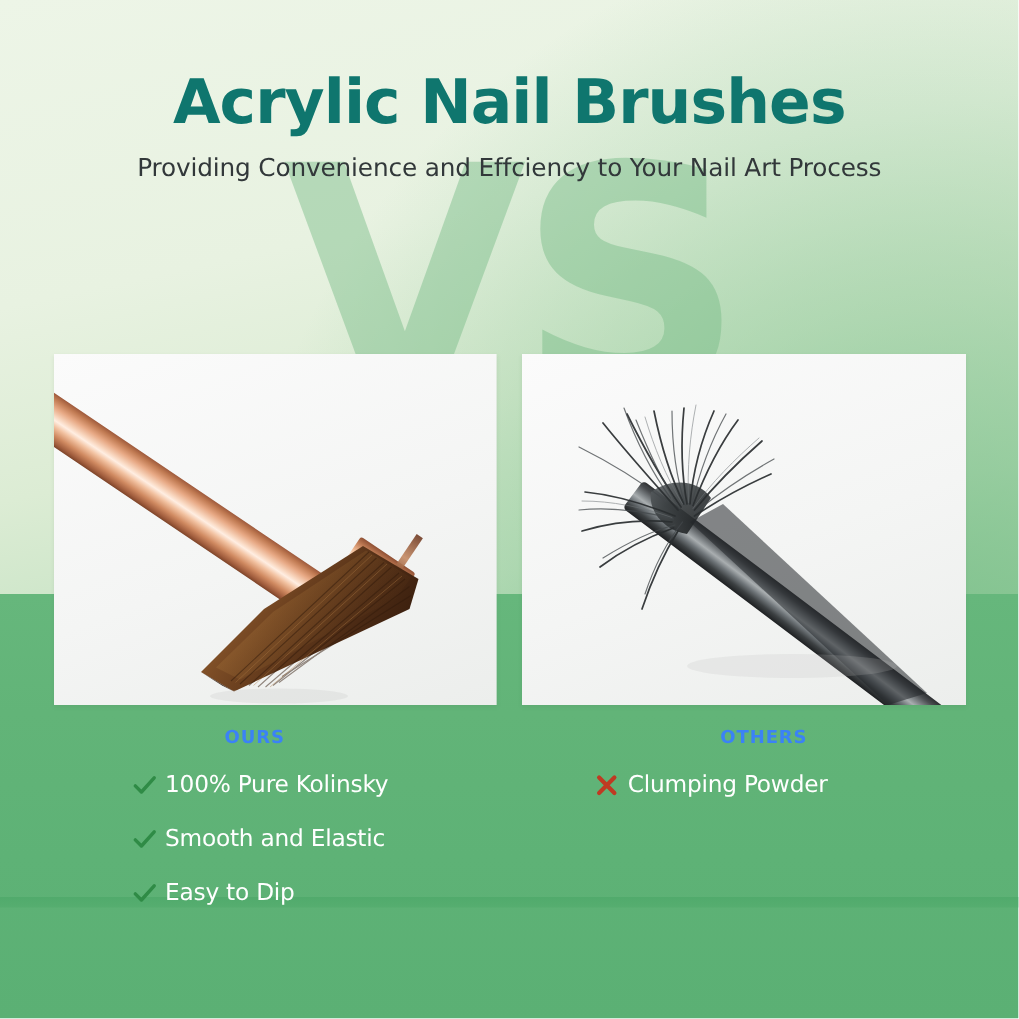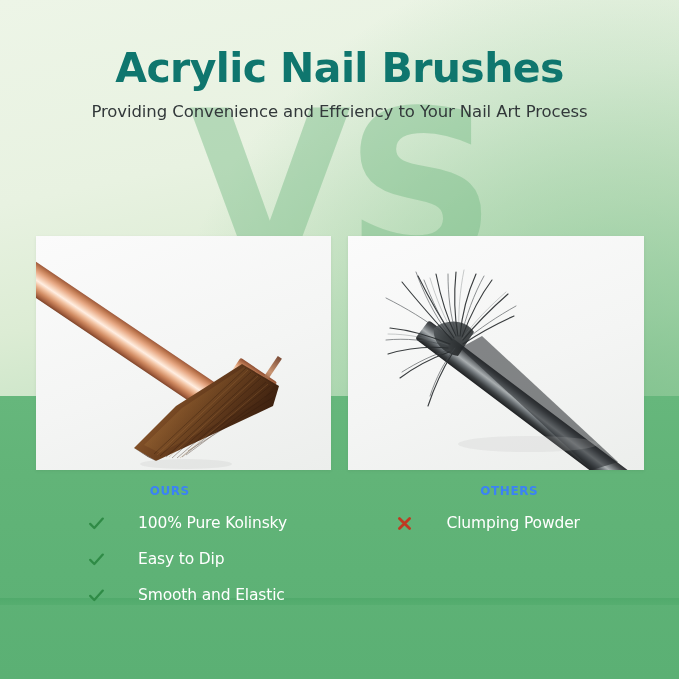--- a/index.html
+++ b/index.html
@@ -200,21 +200,20 @@
   .feature-list {
     list-style: none;
     margin: 0;
     padding-top: 0;
   }
   .feature {
     display: flex;
     align-items: center;
     height: 26px;
     margin-bottom: 10px;
-    gap: 28px;
   }
   .feature-icon {
     width: 22px;
     flex: 0 0 22px;
     display: flex;
     align-items: center;
     justify-content: flex-start;
   }
   .feature-label {
     font-family: "DejaVu Sans", sans-serif;
@@ -342,29 +341,29 @@
               </svg>
           </span>
           <span class="feature-label">100% Pure Kolinsky</span>
         </li>
         <li class="feature">
           <span class="feature-icon">
             <svg width="17" height="17" viewBox="0 0 17 17">
                 <path d="M2.2 8.9 L6.3 13.0 L14.8 3.6" fill="none" stroke="#2f8b46" stroke-width="2.3" stroke-linecap="round" stroke-linejoin="round"></path>
               </svg>
           </span>
-          <span class="feature-label">Easy to Dip</span>
+          <span class="feature-label">Smooth and Elastic</span>
         </li>
         <li class="feature">
           <span class="feature-icon">
             <svg width="17" height="17" viewBox="0 0 17 17">
                 <path d="M2.2 8.9 L6.3 13.0 L14.8 3.6" fill="none" stroke="#2f8b46" stroke-width="2.3" stroke-linecap="round" stroke-linejoin="round"></path>
               </svg>
           </span>
-          <span class="feature-label">Smooth and Elastic</span>
+          <span class="feature-label">Easy to Dip</span>
         </li>
       </ul>
     </div>
 
     <div class="col col-right">
       <div class="col-heading">OTHERS</div>
       <ul class="feature-list">
         <li class="feature">
           <span class="feature-icon">
             <svg width="15" height="15" viewBox="0 0 15 15">

